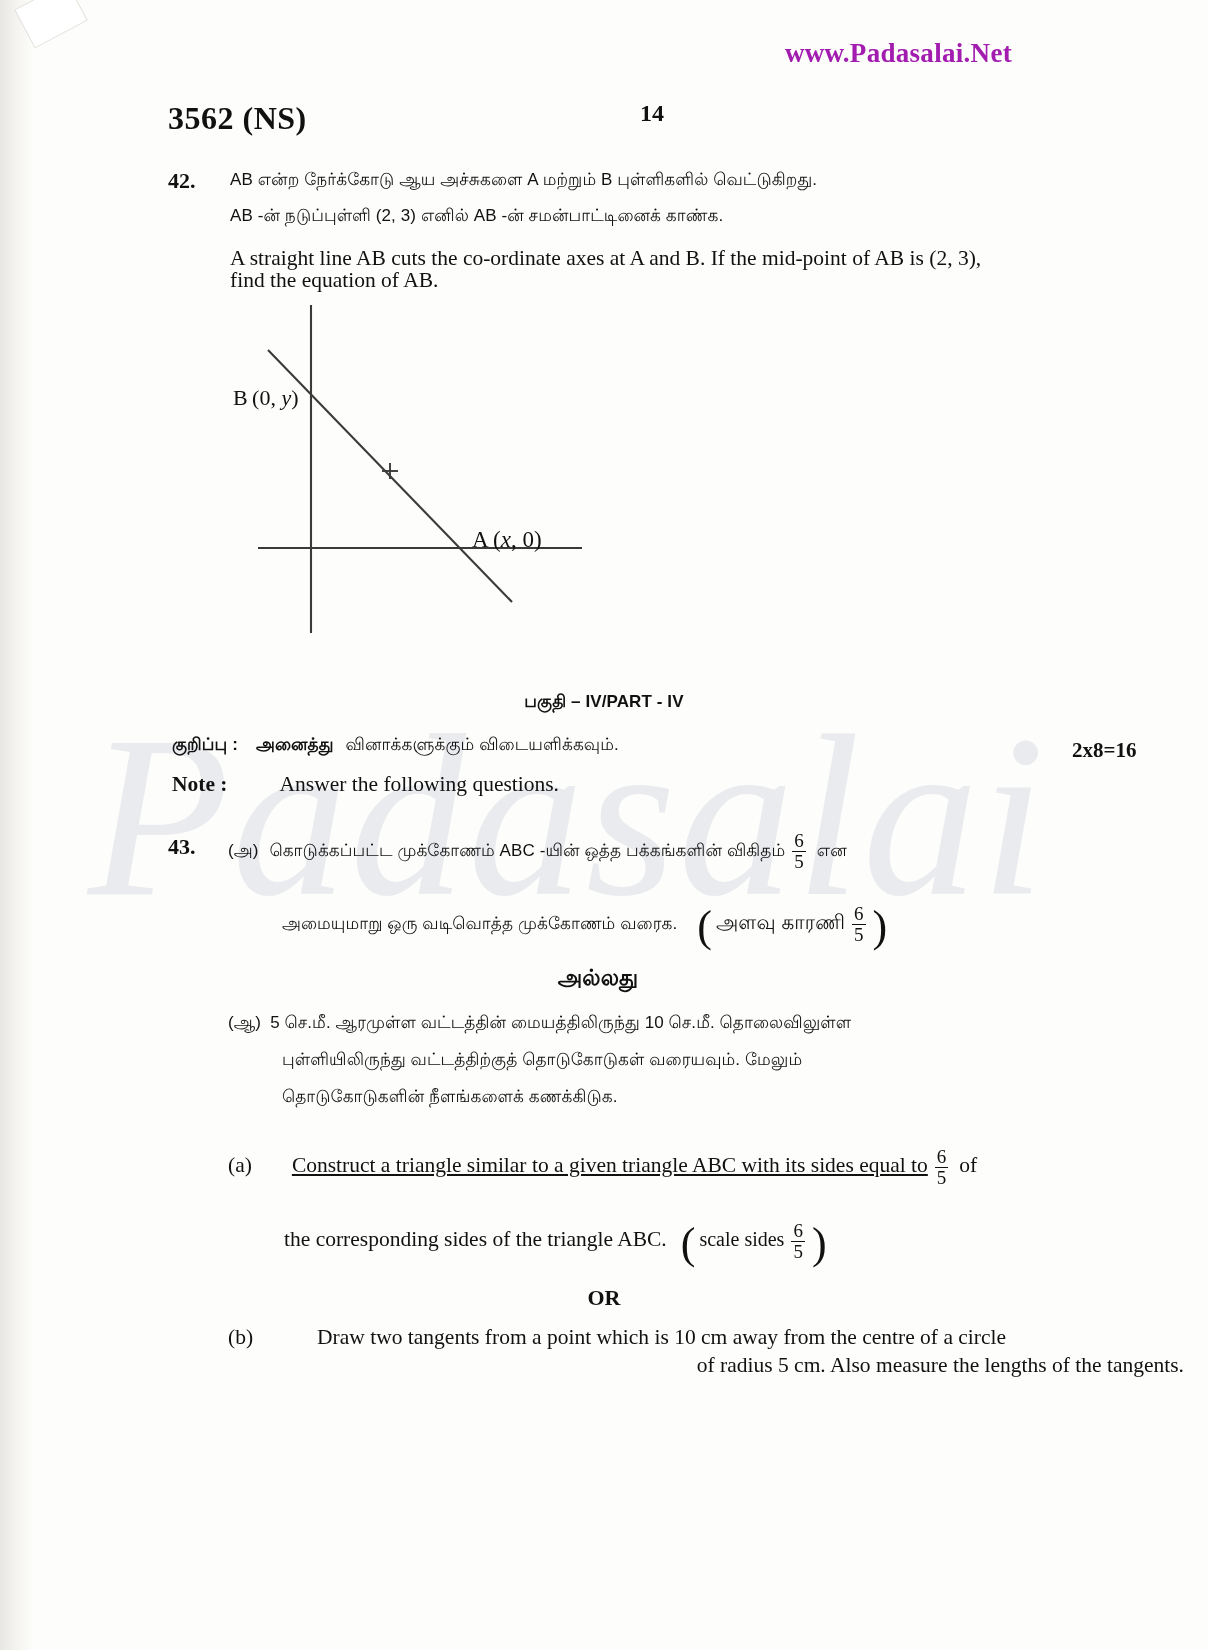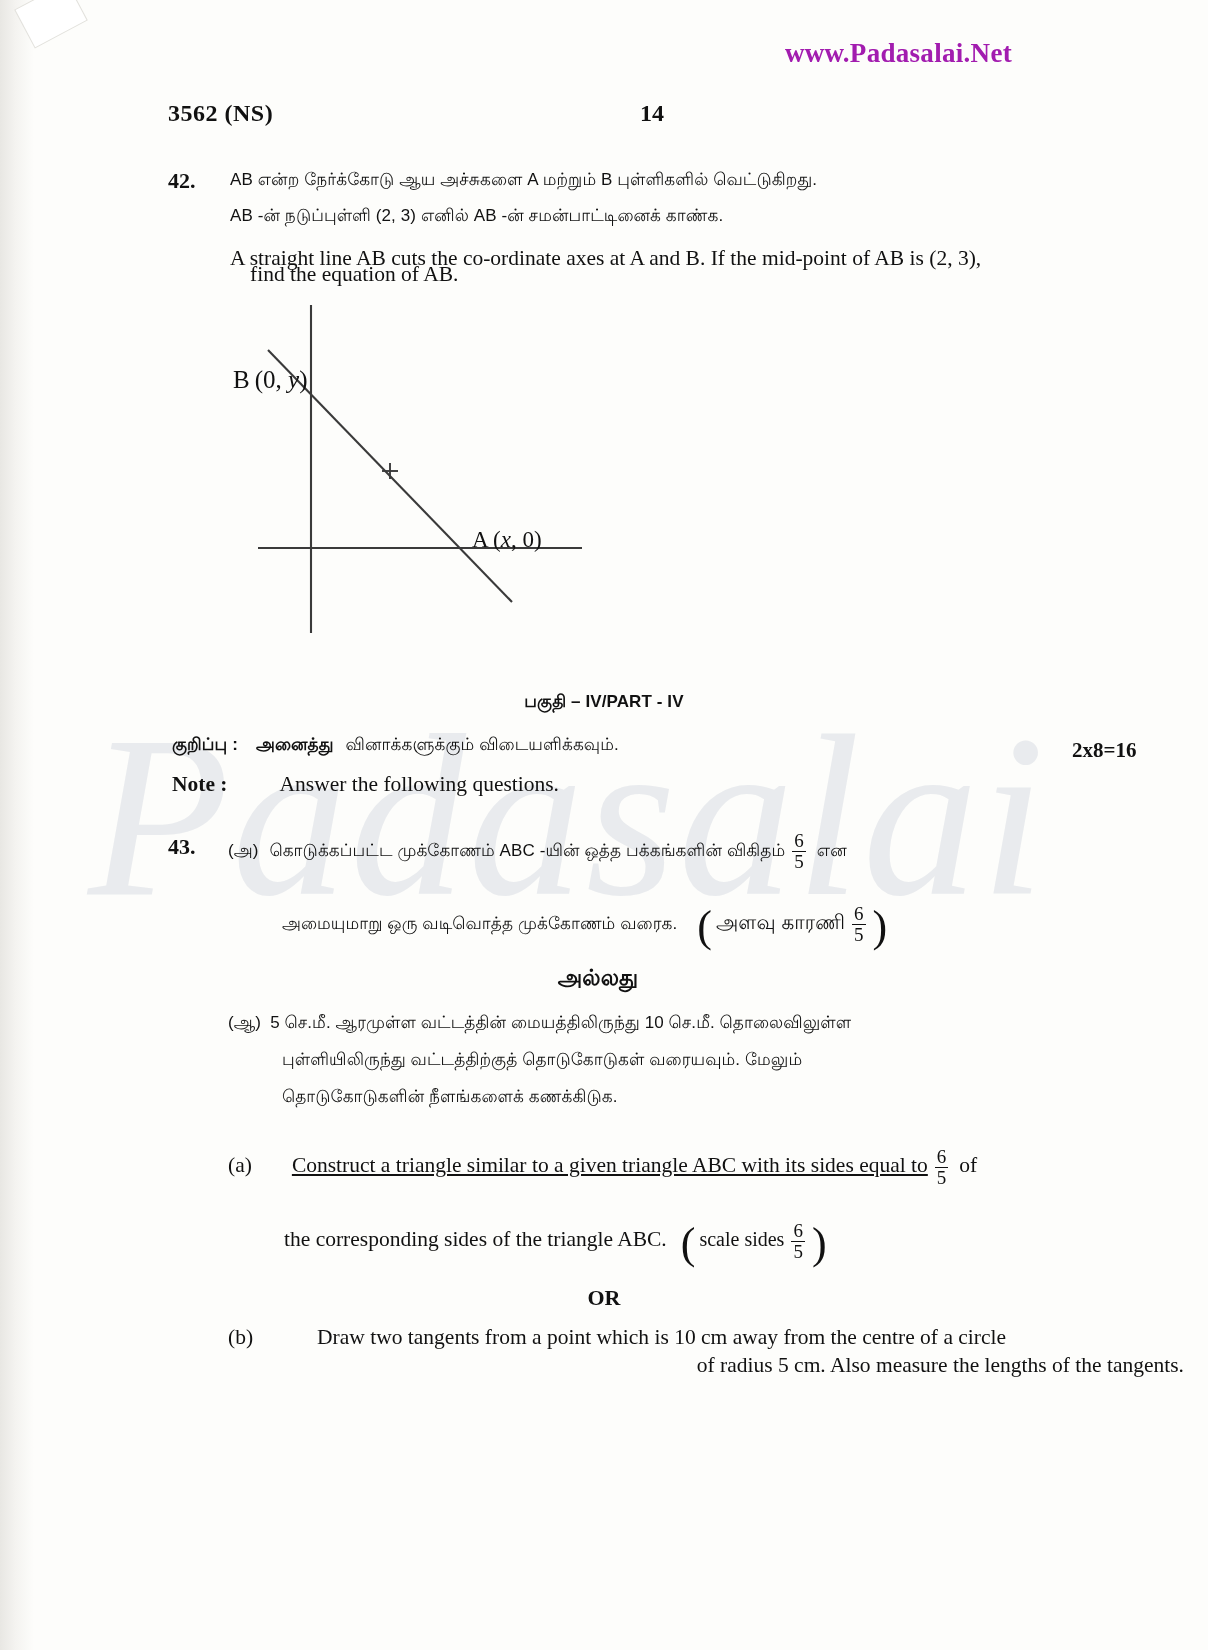--- a/index.html
+++ b/index.html
@@ -43,21 +43,21 @@
     font-weight:bold;font-size:27px;
     color:#a21caf;
     letter-spacing:0.3px;
     margin-top:22px;
   }
   .hdr{
     position:absolute;top:100px;left:0;width:1208px;height:30px;
   }
   .hdr .code{
     position:absolute;left:168px;top:0;
-    font-weight:bold;font-size:24px;letter-spacing:0.5px;
+    font-weight:bold;font-size:32px;letter-spacing:0.5px;
   }
   .hdr .pageno{
     position:absolute;left:640px;top:0;
     font-weight:bold;font-size:24px;
   }
   .content{position:absolute;left:0;top:0;width:1208px;}
   .q-num{
     position:absolute;
     font-weight:bold;font-size:22px;
   }
@@ -113,38 +113,38 @@
   <div class="code">3562 (NS)</div>
   <div class="pageno">14</div>
 </div>
 
 <div class="content">
 
   <div class="q-num" style="left:168px;top:168px;">42.</div>
   <div class="line ta" style="left:230px;top:170px;width:880px;">AB என்ற நேர்க்கோடு ஆய அச்சுகளை A மற்றும் B புள்ளிகளில் வெட்டுகிறது.</div>
   <div class="line ta" style="left:230px;top:206px;width:880px;">AB -ன் நடுப்புள்ளி (2, 3) எனில் AB -ன் சமன்பாட்டினைக் காண்க.</div>
   <div class="line en" style="left:230px;top:246px;width:890px;">A straight line AB cuts the co-ordinate axes at A and B.  If the mid-point of AB is (2, 3),</div>
-  <div class="line en" style="left:230px;top:262px;width:890px;margin-left:20px;">find the equation of AB.</div>
+  <div class="line en" style="left:230px;top:268px;width:890px;">find the equation of AB.</div>
 
   <div class="diagram">
     <svg width="400" height="350" viewBox="0 0 400 350">
 
       <line x1="81" y1="10" x2="81" y2="338" stroke="#3a3a3a" stroke-width="2.1"></line>
 
       <line x1="28" y1="253" x2="352" y2="253" stroke="#3a3a3a" stroke-width="2.1"></line>
 
       <line x1="38" y1="55" x2="282" y2="307" stroke="#3a3a3a" stroke-width="2.1"></line>
 
       <g>
         <line x1="152" y1="176" x2="168" y2="176" stroke="#3a3a3a" stroke-width="1.9"></line>
         <line x1="160" y1="168" x2="160" y2="184" stroke="#3a3a3a" stroke-width="1.9"></line>
       </g>
     </svg>
   </div>
-  <div class="line en" style="left:233px;top:366px;font-size:25px;">
+  <div class="line en" style="left:233px;top:385px;font-size:22px;">
     <span>B (0, <i>y</i>)</span>
   </div>
   <div class="line en" style="left:472px;top:527px;font-size:23px;">
     <span>A (<i>x</i>, 0)</span>
   </div>
 
   <div class="line bold center" style="left:0;top:687px;width:1208px;font-size:23px;">
     <span class="ta bold">பகுதி – IV/PART - IV</span>
   </div>
 

